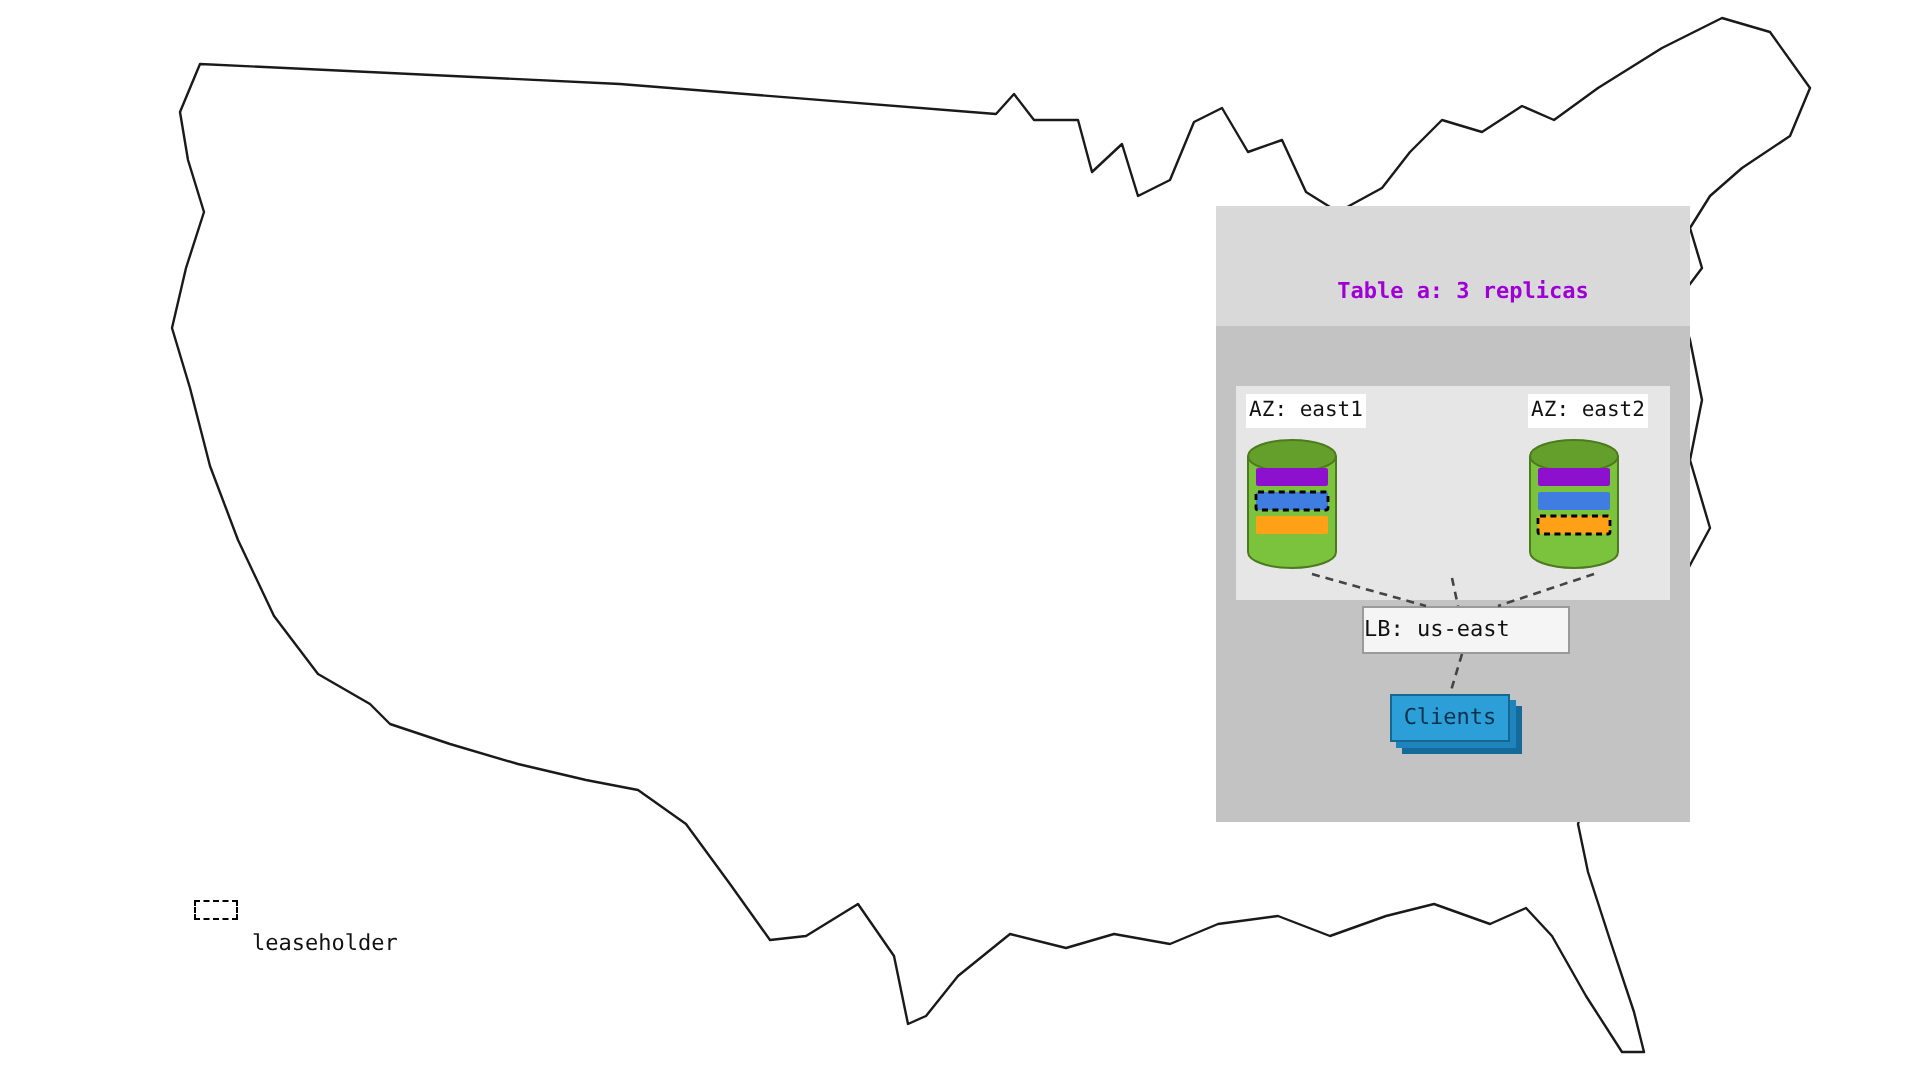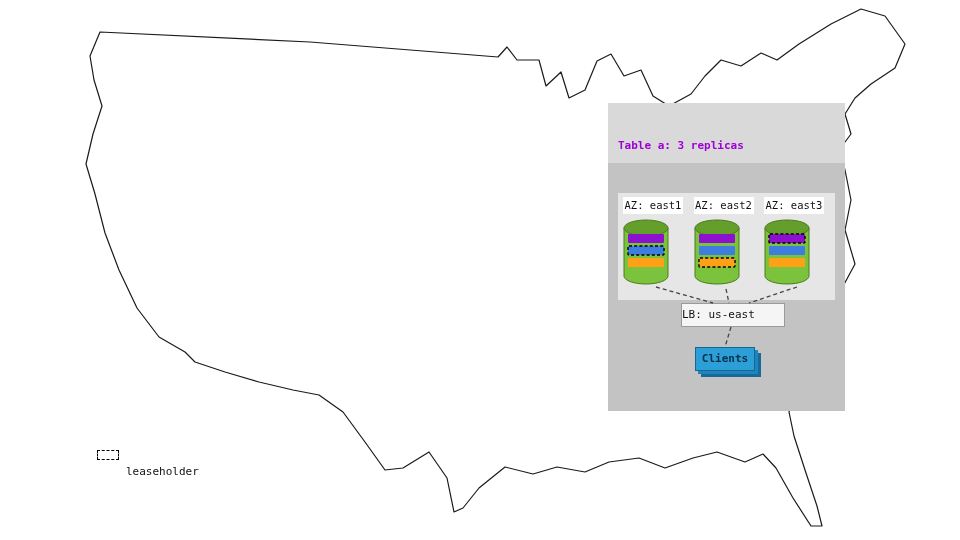--- a/index.html
+++ b/index.html
@@ -5,21 +5,21 @@
   html,body{margin:0;padding:0;background:#fff;}
   .stage{
     position:relative;width:960px;height:540px;overflow:hidden;background:#fff;
     font-family:"DejaVu Sans Mono","Liberation Mono",monospace;
   }
   .us-map{position:absolute;left:0;top:0;z-index:0;}
 
   
   .panel{position:absolute;left:608px;top:103px;width:237px;height:308px;background:#d9d9d9;z-index:1;}
   .legend{padding:8px 0 0 10px;font-size:11px;line-height:14px;white-space:pre;}
-  .legend-item{font-weight:bold;}
+  .legend-item{font-weight:bold;text-align:center;}
   .region{position:absolute;left:0;top:60px;width:237px;height:248px;background:#c3c3c3;}
   .region-title{padding:9px 0 0 10px;font-size:13px;color:#111;}
   .az-container{
     position:absolute;left:10px;top:30px;width:217px;height:107px;background:#e6e6e6;
     display:flex;justify-content:space-between;align-items:flex-start;
     padding:4px 5px;box-sizing:border-box;
   }
   .az{width:66px;display:flex;flex-direction:column;}
   .az-label{
     width:60px;height:17px;background:#fff;font-size:10.5px;line-height:17px;
@@ -31,21 +31,20 @@
   .lb-box{
     position:absolute;left:73px;top:140px;width:104px;height:24px;
     background:#f5f5f5;border:1px solid #9a9a9a;box-sizing:border-box;
     font-size:11px;line-height:22px;text-align:left;color:#111;
   }
   .clients-box{
     position:absolute;left:87px;top:184px;width:60px;height:24px;
     border:1px solid #17688f;box-sizing:border-box;
     font-size:11px;line-height:22px;text-align:center;color:#08314a;
     box-shadow:3px 3px 0 #1d84bd, 6px 6px 0 #156a9a;
-    font-weight:bold;
   }
 
   .connectors{position:absolute;left:0;top:0;z-index:2;pointer-events:none;}
   .dash-line{stroke:#444;stroke-width:1.3;stroke-dasharray:4 3;fill:none;}
 
   
   .map-legend{position:absolute;left:97px;top:448px;height:14px;display:flex;align-items:center;z-index:1;}
   .lh-swatch{display:inline-block;width:20px;height:8px;border:1.6px dashed #000;margin-right:7px;}
   .lh-label{font-size:11px;color:#111;margin-top:32px;}
 </style>
@@ -90,30 +89,20 @@
           <div class="az-label">AZ: east2</div>
           <svg class="cyl" width="46" height="66" viewBox="0 0 46 66">
             <path d="M1,9 L1,57 A22,8 0 0 0 45,57 L45,9" stroke="#4c7a1d" stroke-width="1" fill="#7cc33d"></path>
             <ellipse cx="23" cy="9" rx="22" ry="8" stroke="#4c7a1d" fill="#649f2b"></ellipse>
             <rect class="replica-bar" x="5" y="15" width="36" height="9" rx="1" fill="#8d10cf"></rect>
             <rect class="replica-bar" x="5" y="27" width="36" height="9" rx="1" fill="#3f7de0"></rect>
             <rect class="replica-bar leaseholder" x="5" y="39" width="36" height="9" rx="1" fill="#ffa116"></rect>
           </svg>
         </div>
 
-        <div class="az">
-          <div class="az-label">AZ: east3</div>
-          <svg class="cyl" width="46" height="66" viewBox="0 0 46 66">
-            <path d="M1,9 L1,57 A22,8 0 0 0 45,57 L45,9" stroke="#4c7a1d" stroke-width="1" fill="#7cc33d"></path>
-            <ellipse cx="23" cy="9" rx="22" ry="8" stroke="#4c7a1d" fill="#649f2b"></ellipse>
-            <rect class="replica-bar leaseholder" x="5" y="15" width="36" height="9" rx="1" fill="#8d10cf"></rect>
-            <rect class="replica-bar" x="5" y="27" width="36" height="9" rx="1" fill="#3f7de0"></rect>
-            <rect class="replica-bar" x="5" y="39" width="36" height="9" rx="1" fill="#ffa116"></rect>
-          </svg>
-        </div>
 
       </div>
 
       <div class="lb-box">LB: us-east</div>
       <div class="clients-box" style="background: rgb(45, 159, 216);">Clients</div>
     </div>
   </div>
 
   <svg class="connectors" width="960" height="540" viewBox="0 0 960 540">
     <path class="dash-line" d="M656,287 L713,303"></path>

